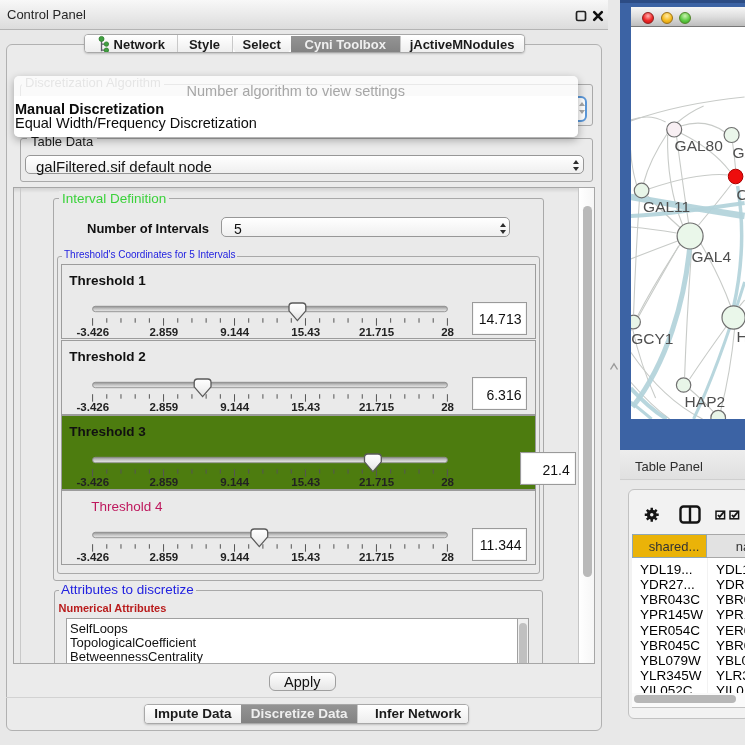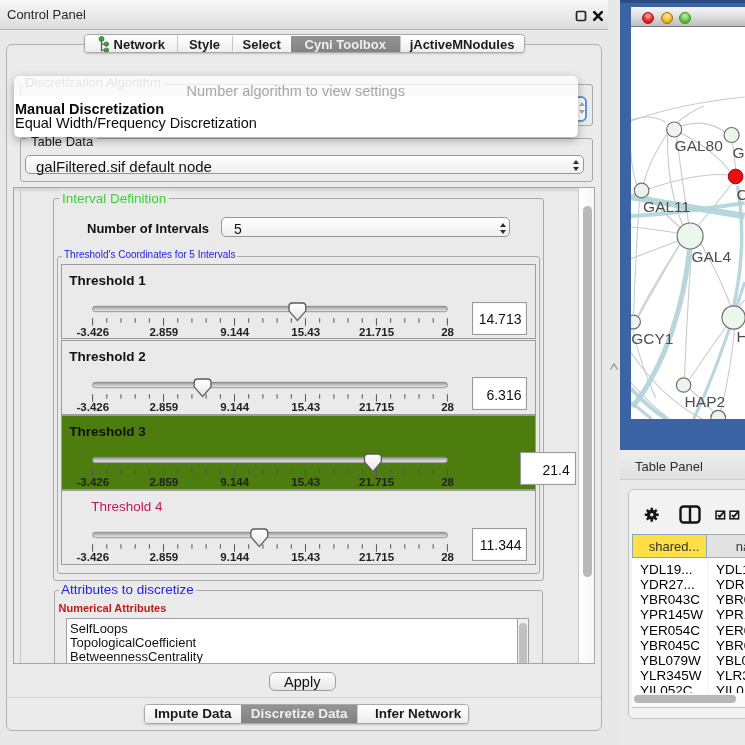--- a/index.html
+++ b/index.html
@@ -276,21 +276,21 @@
   </svg>
 <svg class="abs" style="left:714.5px;top:509.5px;" width="11" height="10" viewBox="0 0 11 10">
     <rect x="1" y="1.2" width="8.6" height="7.6" fill="none" stroke="#141414" stroke-width="1.5"></rect>
     <path d="M2.9,5 L4.7,6.9 L8.8,2" fill="none" stroke="#141414" stroke-width="1.8"></path>
   </svg>
 <svg class="abs" style="left:728.8px;top:509.5px;" width="11" height="10" viewBox="0 0 11 10">
     <rect x="1" y="1.2" width="8.6" height="7.6" fill="none" stroke="#141414" stroke-width="1.5"></rect>
     <path d="M2.9,5 L4.7,6.9 L8.8,2" fill="none" stroke="#141414" stroke-width="1.8"></path>
   </svg>
 <div class="abs" style="left:631.5px;top:534px;width:113.5px;height:173px;background:#fff;"></div>
-<div class="abs" style="left:631.5px;top:534px;width:75.2px;height:24px;background:#fde047;border:1px solid #90a8b5;text-align:center;line-height:23px;font-size:13px;color:#333;padding-left:10px;">shared...</div>
+<div class="abs" style="left:631.5px;top:534px;width:75.2px;height:24px;background:#eab308;border:1px solid #90a8b5;text-align:center;line-height:23px;font-size:13px;color:#333;padding-left:10px;">shared...</div>
 <div class="abs" style="left:706.7px;top:534px;width:42px;height:24px;background:#e2e2e2;border:1px solid #a8a8a8;border-left:none;overflow:hidden;">
     <div class="abs" style="left:29px;top:4px;font-size:13px;color:#333;">na</div>
   </div>
 <div class="abs" style="left:631.5px;top:558px;width:113.5px;height:135px;overflow:hidden;background:#fff;">
     <div class="abs" style="left:8.5px;top:3.8px;font-size:13.5px;color:#000;">YDL19...</div>
     <div class="abs" style="left:84.5px;top:3.8px;font-size:13.5px;color:#000;white-space:nowrap;">YDL1...</div>
     <div class="abs" style="left:8.5px;top:19.0px;font-size:13.5px;color:#000;">YDR27...</div>
     <div class="abs" style="left:84.5px;top:19.0px;font-size:13.5px;color:#000;white-space:nowrap;">YDR2...</div>
     <div class="abs" style="left:8.5px;top:34.2px;font-size:13.5px;color:#000;">YBR043C</div>
     <div class="abs" style="left:84.5px;top:34.2px;font-size:13.5px;color:#000;white-space:nowrap;">YBR0...</div>

